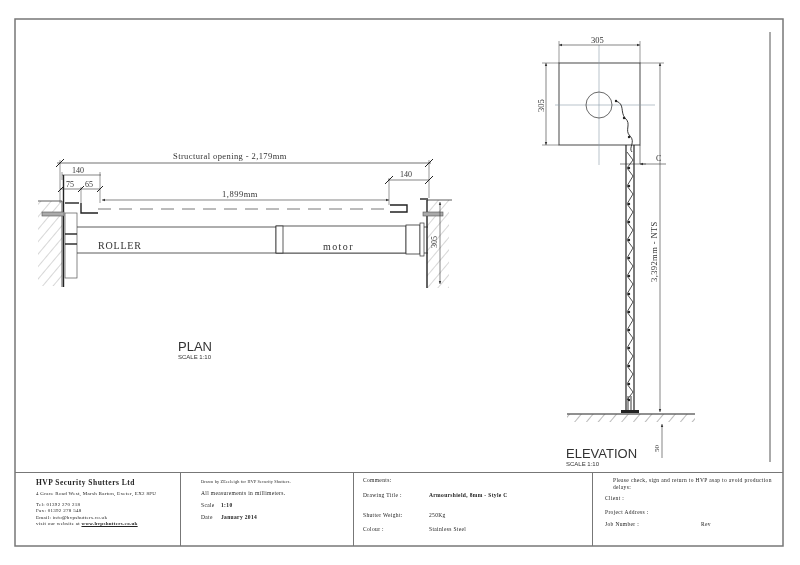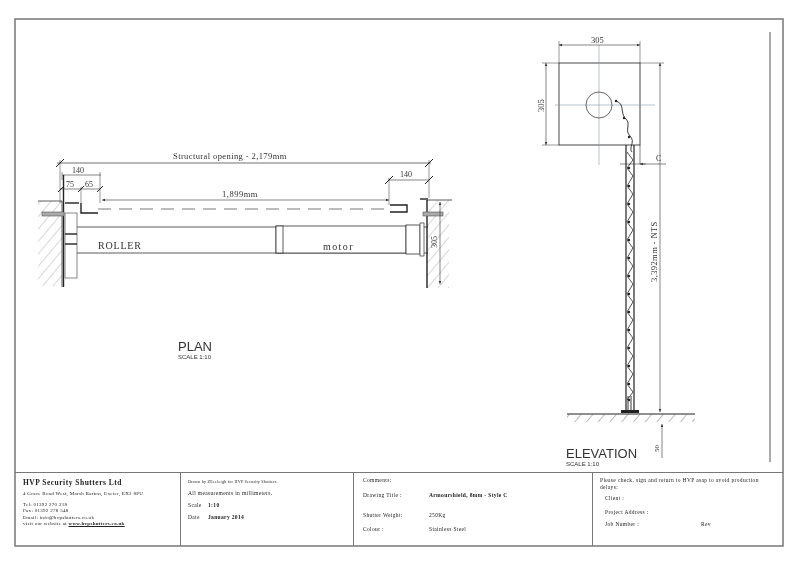--- a/index.html
+++ b/index.html
@@ -1,19 +1,19 @@
 <!DOCTYPE html>
 <html><head>
 <meta charset="utf-8">
 <style>
   html, body { margin:0; padding:0; background:#ffffff; }
   body { width:800px; height:565px; position:relative; overflow:hidden; font-family:"Liberation Serif", serif; color:#222; }
   #sheet { position:absolute; left:0; top:0; width:800px; height:565px; }
   .tb { position:absolute; top:472px; height:74px; border-top:1.5px solid #777; box-sizing:border-box; }
-  .tb-cell { position:absolute; top:0; height:52px; box-sizing:border-box; padding:4px 7px; }
+  .tb-cell { position:absolute; top:0; height:52px; box-sizing:border-box; padding:4px 20px; }
   .tb-divider { position:absolute; top:472px; width:0; height:74px; border-left:1.5px solid #777; }
   .co-name { font-weight:bold; font-size:7.5px; letter-spacing:0.5px; margin-top:2px; }
   .small { font-size:5px; letter-spacing:0.3px; line-height:6.2px; }
   .t6 { font-size:5.5px; letter-spacing:0.35px; }
   .bold { font-weight:bold; }
   .u { text-decoration:underline; }
   .row { position:absolute; font-size:5.5px; letter-spacing:0.35px; white-space:nowrap; }
   svg text { font-family:"Liberation Serif", serif; fill:#333; }
   svg .sans { font-family:"Liberation Sans", sans-serif; }
 </style>

